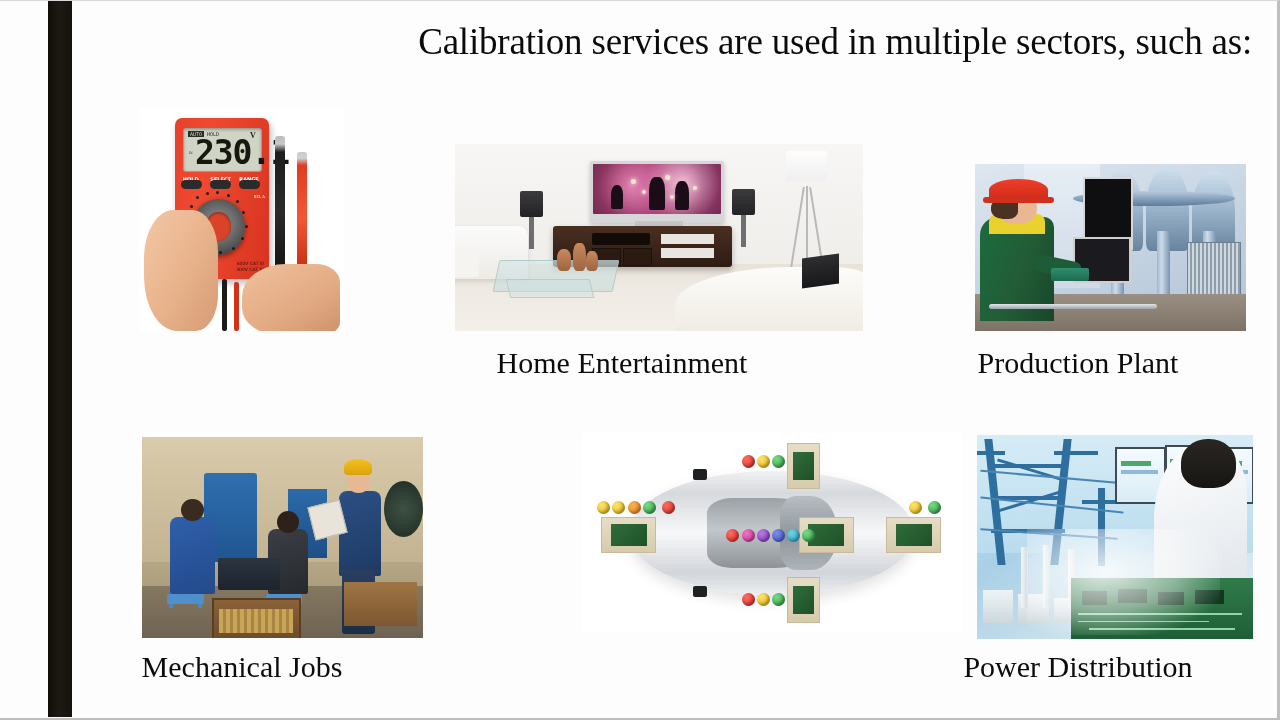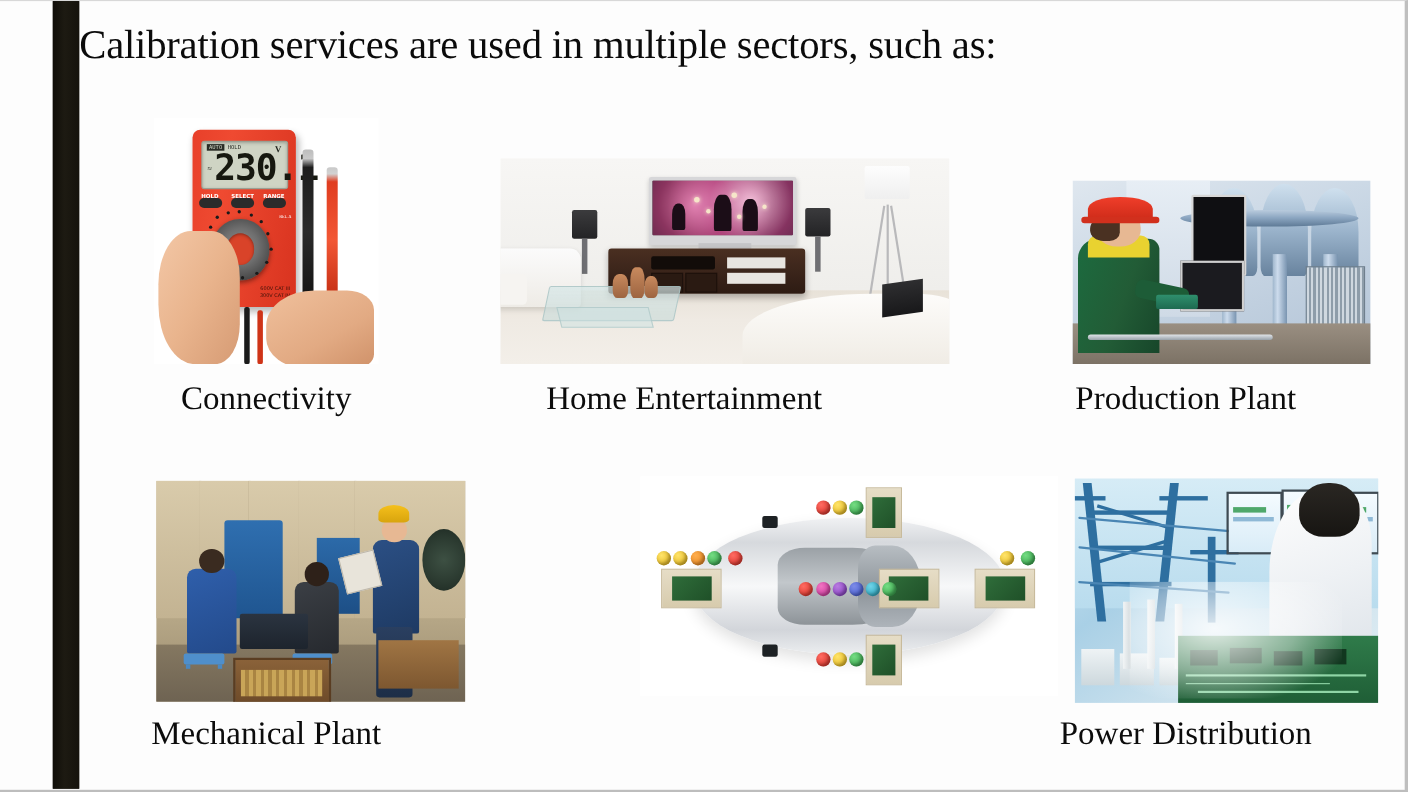--- a/index.html
+++ b/index.html
@@ -20,21 +20,21 @@
   .left-band{
     position:absolute;left:48px;top:0;width:24px;height:716px;
     background:#15130d;
   }
   .left-band-inner{
     position:absolute;left:0;top:0;width:24px;height:100%;
     background:linear-gradient(90deg,#100e09 0%,#1d1a12 45%,#15120c 100%);
   }
   .title{
     position:absolute;left:72px;top:18px;width:1180px;
-    text-align:left;
+    text-align:right;
     font-size:37px;line-height:46px;color:#0b0b0b;
     letter-spacing:-0.2px;
     font-family:"Liberation Serif","DejaVu Serif",serif;
   }
 
   .grid{position:absolute;left:72px;top:96px;width:1176px;height:610px;}
 
   .cell{position:absolute;}
   .thumb{
     position:absolute;overflow:hidden;background:#fff;
@@ -259,21 +259,20 @@
             <div class="mm-warn">600V CAT III<br>300V CAT IV</div>
           </div>
           <div class="mm-probe black"></div>
           <div class="mm-probe red"></div>
           <div class="mm-hand"></div>
           <div class="mm-hand2"></div>
           <div class="mm-lead k"></div>
           <div class="mm-lead r"></div>
         </div>
       </div>
-      <div class="caption" style="left:0;top:248px;width:340px;">Connectivity</div>
     </div>
 
     <div class="cell" style="left:340px;top:0;width:420px;height:300px;">
       <div class="thumb" style="left:43px;top:47px;width:408px;height:187px;">
         <div class="sc he-bg">
           <div class="he-wall"></div>
           <div class="he-floor"></div>
 
           <div class="he-lamp">
             <div class="he-lampshade"></div>
@@ -386,21 +385,21 @@
           <div class="mj-hardhat" style="left:72%;top:11%;width:10%;height:8%;"></div>
           <div class="mj-clip" style="left:60%;top:33%;width:11%;height:16%;"></div>
 
           <div class="mj-bench"></div>
           <div class="mj-crate">
             <div class="mj-crate-in"></div>
           </div>
           <div class="mj-pallet"></div>
         </div>
       </div>
-      <div class="caption" style="left:0;top:252px;width:340px;">Mechanical Plant</div>
+      <div class="caption" style="left:0;top:252px;width:340px;">Mechanical Jobs</div>
     </div>
 
     <div class="cell" style="left:340px;top:300px;width:420px;height:300px;">
       <div class="thumb" style="left:170px;top:36px;width:380px;height:200px;">
         <div class="sc au-bg">
           <div class="au-car">
             <div class="au-cabin"></div>
             <div class="au-glass"></div>
             <div class="au-mirror" style="left:22%;top:-2%;"></div>
             <div class="au-mirror" style="left:22%;bottom:-2%;"></div>

